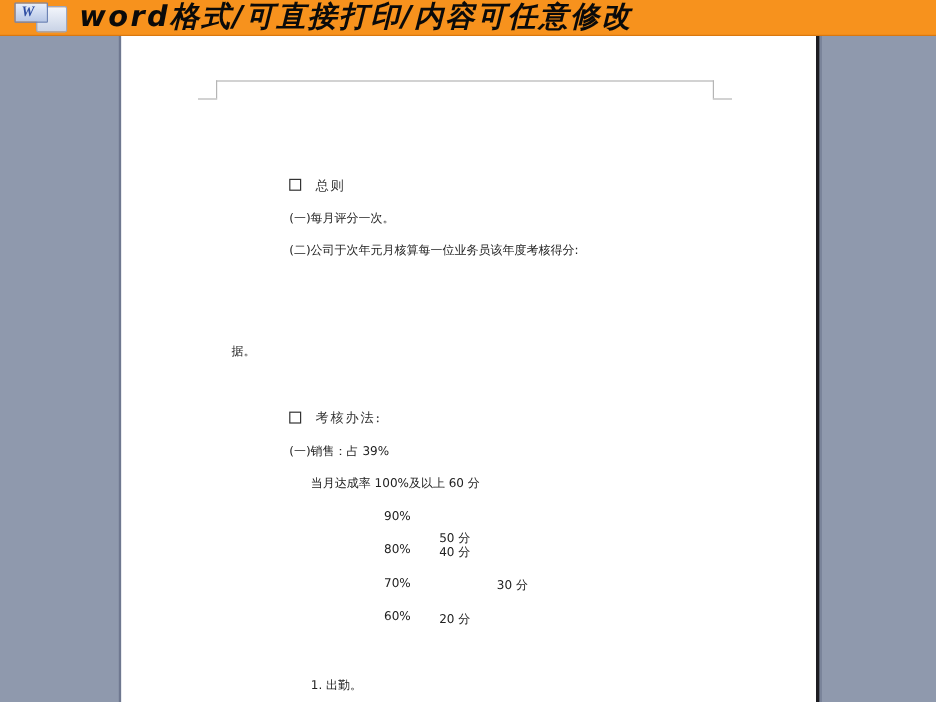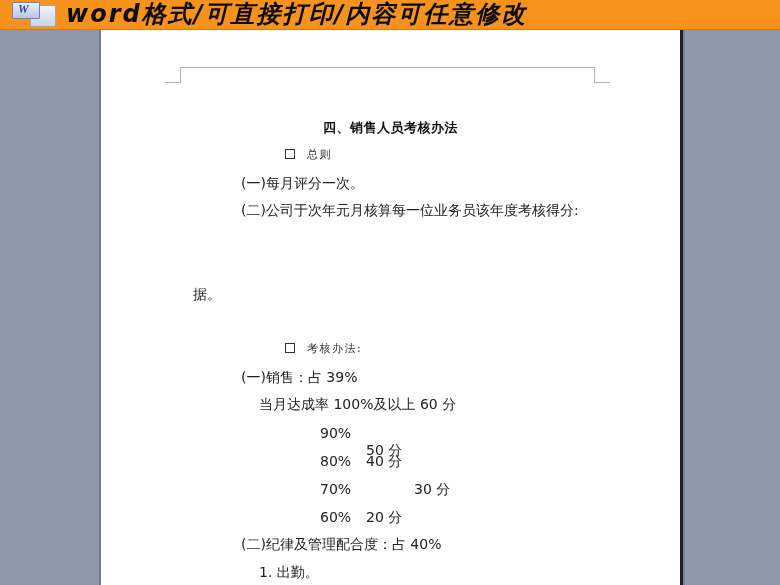--- a/index.html
+++ b/index.html
@@ -48,29 +48,29 @@
     .right-edge {
       position: absolute; left: 680px; top: 30px; width: 3px; height: 555px;
       background: #1d1d22;
     }
     .right-edge-shadow {
       position: absolute; left: 683px; top: 30px; width: 2px; height: 555px;
       background: #7a849a;
     }
     .cropmark { position: absolute; background: #b5b5b5; }
     .text {
-      position: absolute; font-size: 14px; color: #222; white-space: nowrap;
+      position: absolute; font-size: 10px; color: #222; white-space: nowrap;
       font-family: "DejaVu Sans", sans-serif;
     }
     .title {
       position: absolute; left: 0; width: 579px; text-align: center;
       top: 89px; font-size: 13px; font-weight: bold; color: #111;
       letter-spacing: 0.5px;
     }
-    .heading { font-family: "DejaVu Serif", serif; font-size: 11px; letter-spacing: 1.5px; color: #333; margin-left: 44px; }
+    .heading { font-family: "DejaVu Serif", serif; font-size: 11px; letter-spacing: 1.5px; color: #333; }
     .box-icon {
       display: inline-block; width: 8px; height: 8px; border: 1px solid #333;
       vertical-align: -1px; margin-right: 12px;
     }
   </style>
 </head>
 <body>
 
 <div class="banner">
   <div class="word-icon">
@@ -87,21 +87,20 @@
 <div class="right-edge-shadow"></div>
 
 <div class="page">
 
   <div class="cropmark" style="left:79px; top:37px; width:415px; height:1px;"></div>
   <div class="cropmark" style="left:79px; top:37px; width:1px; height:15px;"></div>
   <div class="cropmark" style="left:64px; top:52px; width:16px; height:1px;"></div>
   <div class="cropmark" style="left:493px; top:37px; width:1px; height:15px;"></div>
   <div class="cropmark" style="left:493px; top:52px; width:16px; height:1px;"></div>
 
-  <div class="title">四、销售人员考核办法</div>
 
   <div class="text heading" style="left:140px; top:117px;">
     <span class="box-icon"></span><span>总则</span>
   </div>
 
   <div class="text" style="left:140px; top:145px;">(一)每月评分一次。</div>
   <div class="text" style="left:140px; top:172px;">(二)公司于次年元月核算每一位业务员该年度考核得分:</div>
   <div class="text" style="left:92px; top:256px;">据。</div>
 
   <div class="text heading" style="left:140px; top:311px;">
@@ -116,15 +115,14 @@
 
   <div class="text" style="left:219px; top:423px;">80%</div>
   <div class="text" style="left:265px; top:423px;">40 分</div>
 
   <div class="text" style="left:219px; top:451px;">70%</div>
   <div class="text" style="left:265px; top:451px;margin-left:48px;">30 分</div>
 
   <div class="text" style="left:219px; top:479px;">60%</div>
   <div class="text" style="left:265px; top:479px;">20 分</div>
 
-  <div class="text" style="left:140px; top:506px;">(二)纪律及管理配合度：占 40%</div>
   <div class="text" style="left:158px; top:534px;">1. 出勤。</div>
 </div>
 
 </body></html>

